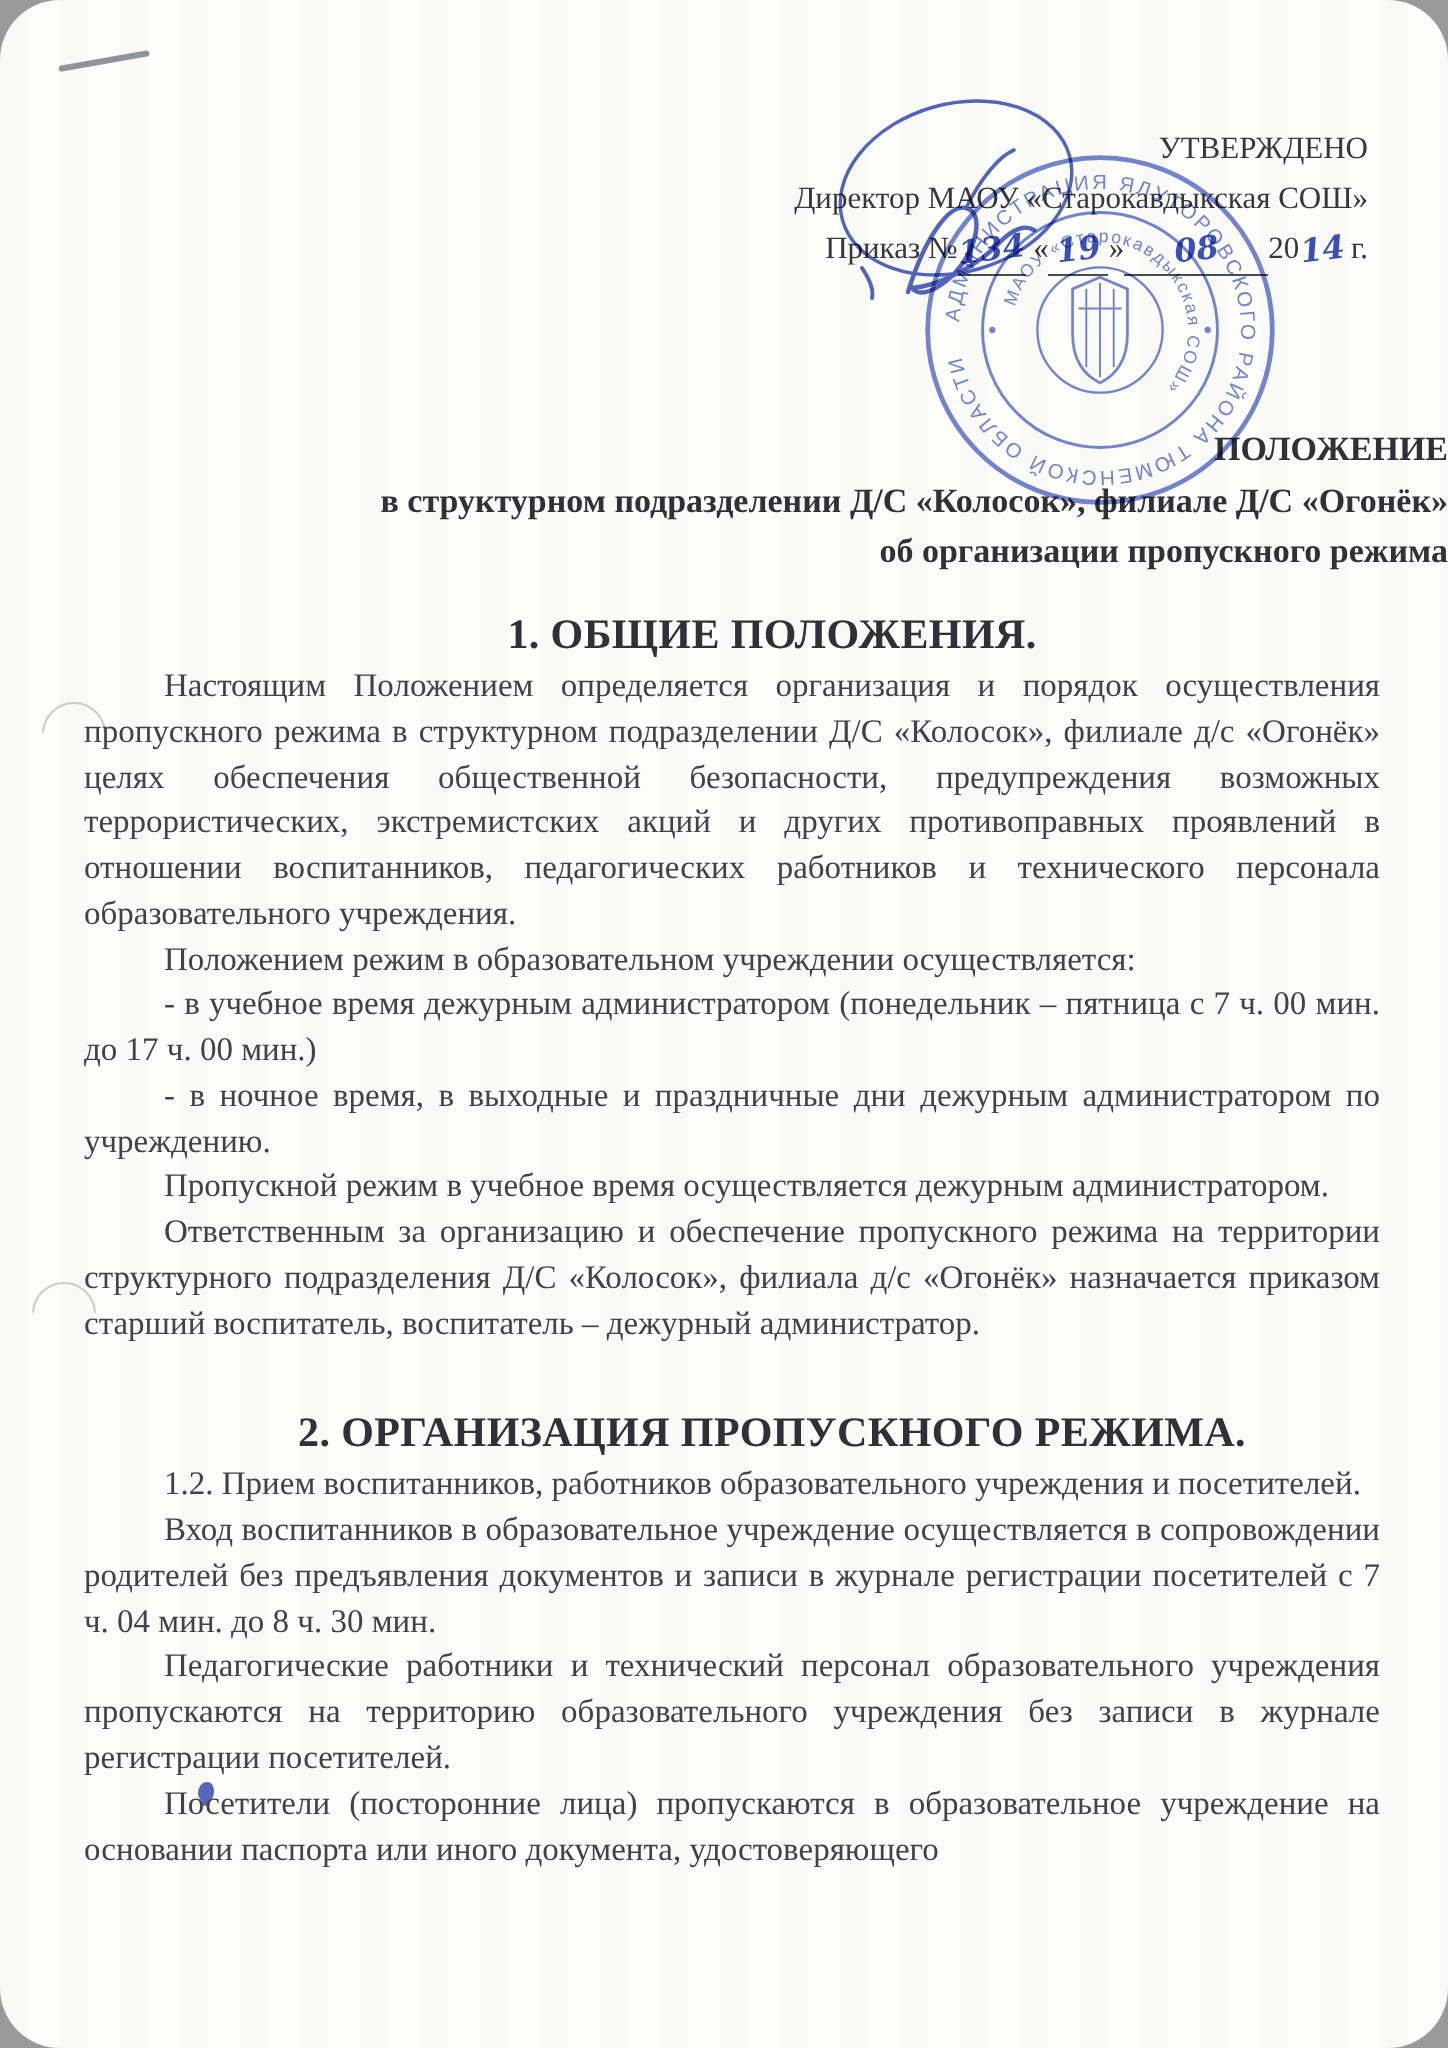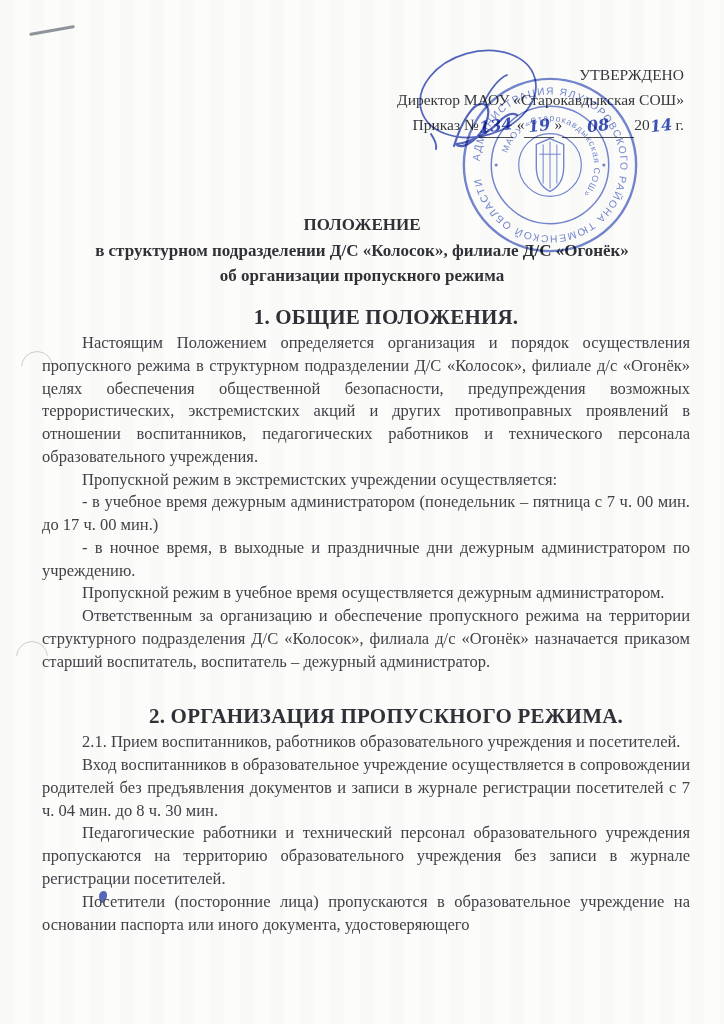--- a/index.html
+++ b/index.html
@@ -3,41 +3,42 @@
 <meta charset="utf-8">
 <style>
   html,body{margin:0;padding:0;background:#9a9a9a;}
   .page{
     position:relative;width:724px;height:1024px;margin:0 auto;
     background:#fcfcfa;
     background-image:repeating-linear-gradient(90deg, rgba(120,120,120,.025) 0 14px, rgba(255,255,255,0) 14px 30px);
     overflow:hidden;
     font-family:"Liberation Serif", serif;
     color:#404248;
+    border-radius:30px;
   }
   
   .artifact-line{position:absolute;left:29px;top:29px;width:46px;height:2.5px;background:#8f939b;transform:rotate(-10deg);border-radius:2px;}
   .punch-arc{position:absolute;width:30px;height:30px;border:1.6px solid #cccccb;border-radius:50%;clip-path:inset(0 0 52% 0);}
   .punch-arc.a1{left:21px;top:351px;}
   .punch-arc.a2{left:16px;top:641px;}
   .ink-blot{position:absolute;left:99px;top:891px;width:8px;height:10px;background:#3a4eae;border-radius:60% 45% 55% 50%;opacity:.85;}
   .ink-blot::after{content:"";position:absolute;left:2px;top:8px;width:3px;height:4px;background:#3a4eae;border-radius:50%;}
 
   
   .approval{position:absolute;top:62px;right:40px;text-align:right;font-size:15.5px;line-height:1.62;color:#35373d;z-index:2;white-space:nowrap;}
   .blank{display:inline-block;border-bottom:1px solid #4a4c52;text-align:center;vertical-align:baseline;}
   .b-sign{width:92px;}
   .b-num{width:34px;}
   .b-day{width:30px;}
   .b-month{width:72px;}
   .b-year{width:22px;border-bottom:none;}
   .hw{display:inline-block;font-family:"DejaVu Serif", serif;font-style:italic;font-weight:bold;color:#3c50b4;font-size:16px;transform:rotate(-7deg) translateY(1px);line-height:0;}
 
   
-  .doc-title{position:absolute;top:212px;left:0;right:0;text-align:center;font-weight:bold;font-size:17px;line-height:1.5;color:#2f3136;z-index:2;}
+  .doc-title{position:absolute;top:212px;left:0;right:0;text-align:right;font-weight:bold;font-size:17px;line-height:1.5;color:#2f3136;z-index:2;}
 
   
   .content{position:absolute;top:303px;left:42px;width:648px;font-size:16.5px;line-height:1.38;text-align:justify;z-index:2;}
   .content p{margin:0;text-indent:40px;}
   .section-heading{text-align:center;font-weight:bold;font-size:21px;margin:0 0 17px 0;text-indent:0;color:#2f3136;letter-spacing:.2px;}
   .section-heading.second{margin-top:29px;}
 
   
   .stamp{position:absolute;left:457px;top:72px;width:186px;height:186px;z-index:4;mix-blend-mode:multiply;opacity:.8;}
   .sig{position:absolute;left:404px;top:42px;width:156px;height:118px;z-index:5;mix-blend-mode:multiply;opacity:.92;}
@@ -60,27 +61,27 @@
 
   <div class="doc-title">
     <div>ПОЛОЖЕНИЕ</div>
     <div>в структурном подразделении Д/С «Колосок», филиале Д/С «Огонёк»</div>
     <div>об организации пропускного режима</div>
   </div>
 
   <div class="content">
     <p class="section-heading">1. ОБЩИЕ ПОЛОЖЕНИЯ.</p>
     <p>Настоящим Положением определяется организация и порядок осуществления пропускного режима в структурном подразделении Д/С «Колосок», филиале д/с «Огонёк» целях обеспечения общественной безопасности, предупреждения возможных террористических, экстремистских акций и других противоправных проявлений в отношении воспитанников, педагогических работников и технического персонала образовательного учреждения.</p>
-    <p>Пропускной режим в экстремистских учреждении осуществляется:</p>
+    <p>Положением режим в образовательном учреждении осуществляется:</p>
     <p>- в учебное время дежурным администратором (понедельник – пятница с 7 ч. 00 мин. до 17 ч. 00 мин.)</p>
     <p>- в ночное время, в выходные и праздничные дни дежурным администратором  по учреждению.</p>
     <p>Пропускной режим в учебное время осуществляется дежурным администратором.</p>
     <p>Ответственным за организацию и обеспечение пропускного режима на территории структурного подразделения Д/С «Колосок», филиала д/с «Огонёк» назначается приказом старший воспитатель, воспитатель – дежурный администратор.</p>
     <p class="section-heading second">2. ОРГАНИЗАЦИЯ ПРОПУСКНОГО РЕЖИМА.</p>
-    <p>2.1. Прием воспитанников, работников образовательного учреждения и посетителей.</p>
+    <p>1.2. Прием воспитанников, работников образовательного учреждения и посетителей.</p>
     <p>Вход воспитанников в образовательное учреждение осуществляется в сопровождении родителей без предъявления документов и записи в журнале регистрации посетителей с 7 ч. 04 мин. до 8 ч. 30 мин.</p>
     <p>Педагогические работники и технический персонал образовательного учреждения пропускаются на территорию образовательного учреждения без записи в журнале регистрации посетителей.</p>
     <p>Посетители (посторонние лица) пропускаются в образовательное учреждение на основании паспорта или иного документа, удостоверяющего</p>
   </div>
 
   <svg class="stamp" viewBox="0 0 190 190">
     <g fill="none" stroke="#5168c6">
       <circle cx="95" cy="95" r="88" stroke-width="2.4"></circle>
       <circle cx="95" cy="95" r="60" stroke-width="1.5"></circle>
       <circle cx="95" cy="95" r="32" stroke-width="1.2"></circle>

